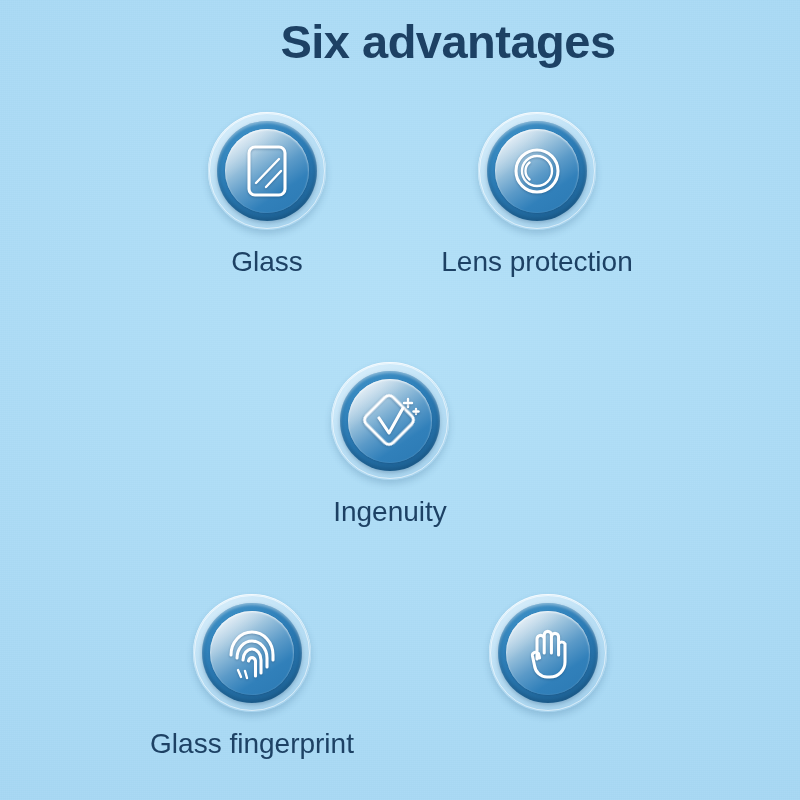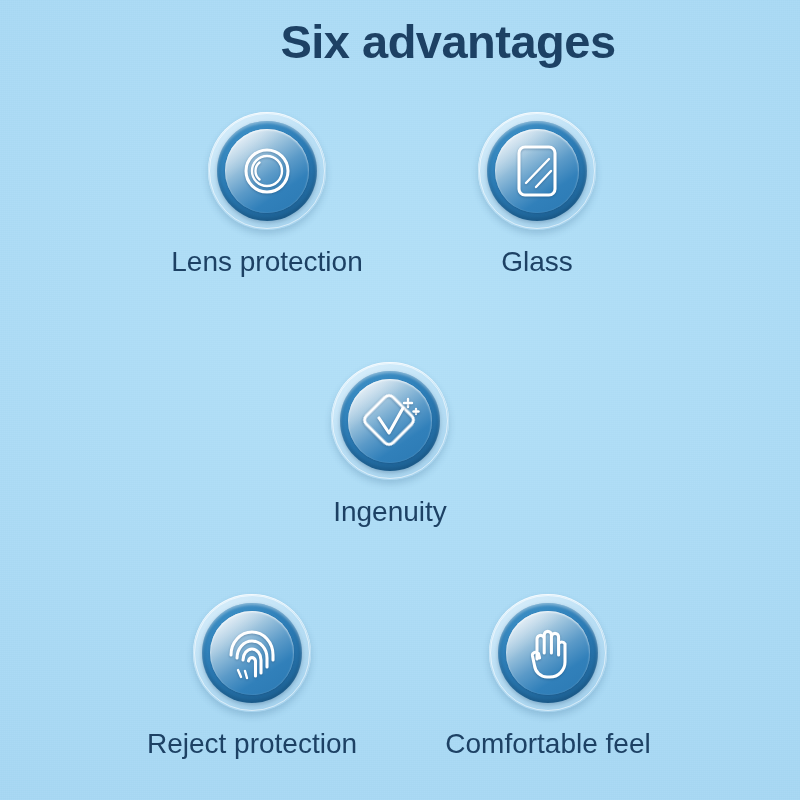--- a/index.html
+++ b/index.html
@@ -218,43 +218,43 @@
 
     <div class="row row-1">
 
       <div class="cell">
         <div class="badge">
           <div class="halo"></div>
           <div class="disc"></div>
           <div class="face"></div>
           <div class="icon">
             <svg viewBox="0 0 76 76">
+              <rect x="20" y="14" width="36" height="48" rx="6" ry="6"></rect>
+              <line class="thin" x1="27" y1="50" x2="50" y2="26"></line>
+              <line class="thin" x1="37" y1="54" x2="52" y2="38"></line>
+            </svg>
+          </div>
+        </div>
+        <div class="label">Glass</div>
+      </div>
+
+      <div class="cell">
+        <div class="badge">
+          <div class="halo"></div>
+          <div class="disc"></div>
+          <div class="face"></div>
+          <div class="icon">
+            <svg viewBox="0 0 76 76">
               <circle cx="38" cy="38" r="21"></circle>
               <circle class="thin" cx="38" cy="38" r="15"></circle>
               <path class="thin" d="M30.5 46.5 A11 11 0 0 1 30.5 29.5"></path>
             </svg>
           </div>
         </div>
         <div class="label">Lens protection</div>
-      </div>
-
-      <div class="cell">
-        <div class="badge">
-          <div class="halo"></div>
-          <div class="disc"></div>
-          <div class="face"></div>
-          <div class="icon">
-            <svg viewBox="0 0 76 76">
-              <rect x="20" y="14" width="36" height="48" rx="6" ry="6"></rect>
-              <line class="thin" x1="27" y1="50" x2="50" y2="26"></line>
-              <line class="thin" x1="37" y1="54" x2="52" y2="38"></line>
-            </svg>
-          </div>
-        </div>
-        <div class="label">Glass</div>
       </div>
 
     </div>
 
     <div class="row row-2">
 
       <div class="cell">
         <div class="badge">
           <div class="halo"></div>
           <div class="disc"></div>
@@ -287,38 +287,37 @@
             <svg viewBox="0 0 76 76">
               <path d="M17 40 A21 23 0 0 1 59 40 L59 45"></path>
               <path d="M23 43 A15 17 0 0 1 53 43 L53 52"></path>
               <path d="M29 45 A9 11 0 0 1 47 45 L47 58"></path>
               <path d="M34.5 46 A3.7 5 0 0 1 41.5 46 L41.5 61"></path>
               <path class="thin" d="M24 55 L27 62"></path>
               <path class="thin" d="M31 56 L33 63"></path>
             </svg>
           </div>
         </div>
-        <div class="label">Reject protection</div>
+        <div class="label">Glass fingerprint</div>
       </div>
 
       <div class="cell wide">
         <div class="badge">
           <div class="halo"></div>
           <div class="disc"></div>
           <div class="face"></div>
           <div class="icon">
             <svg viewBox="0 0 76 76">
               <path d="M27 44 L27 24 A3.6 3.6 0 0 1 34.2 24 L34.2 38
                        M34.2 38 L34.2 20 A3.6 3.6 0 0 1 41.4 20 L41.4 38
                        M41.4 38 L41.4 22 A3.6 3.6 0 0 1 48.6 22 L48.6 40
                        M48.6 40 L48.6 29 A3.6 3.6 0 0 1 55 29 L55 47
                        A15 15 0 0 1 40 62 L37 62 A13 13 0 0 1 24.5 50.5
                        L22.5 41 A3.3 3.3 0 0 1 28.5 38.6 L29.6 43"></path>
             </svg>
           </div>
         </div>
-        <div class="label">Comfortable feel</div>
       </div>
 
     </div>
 
   </div>
 </div>
 
 </body></html>

